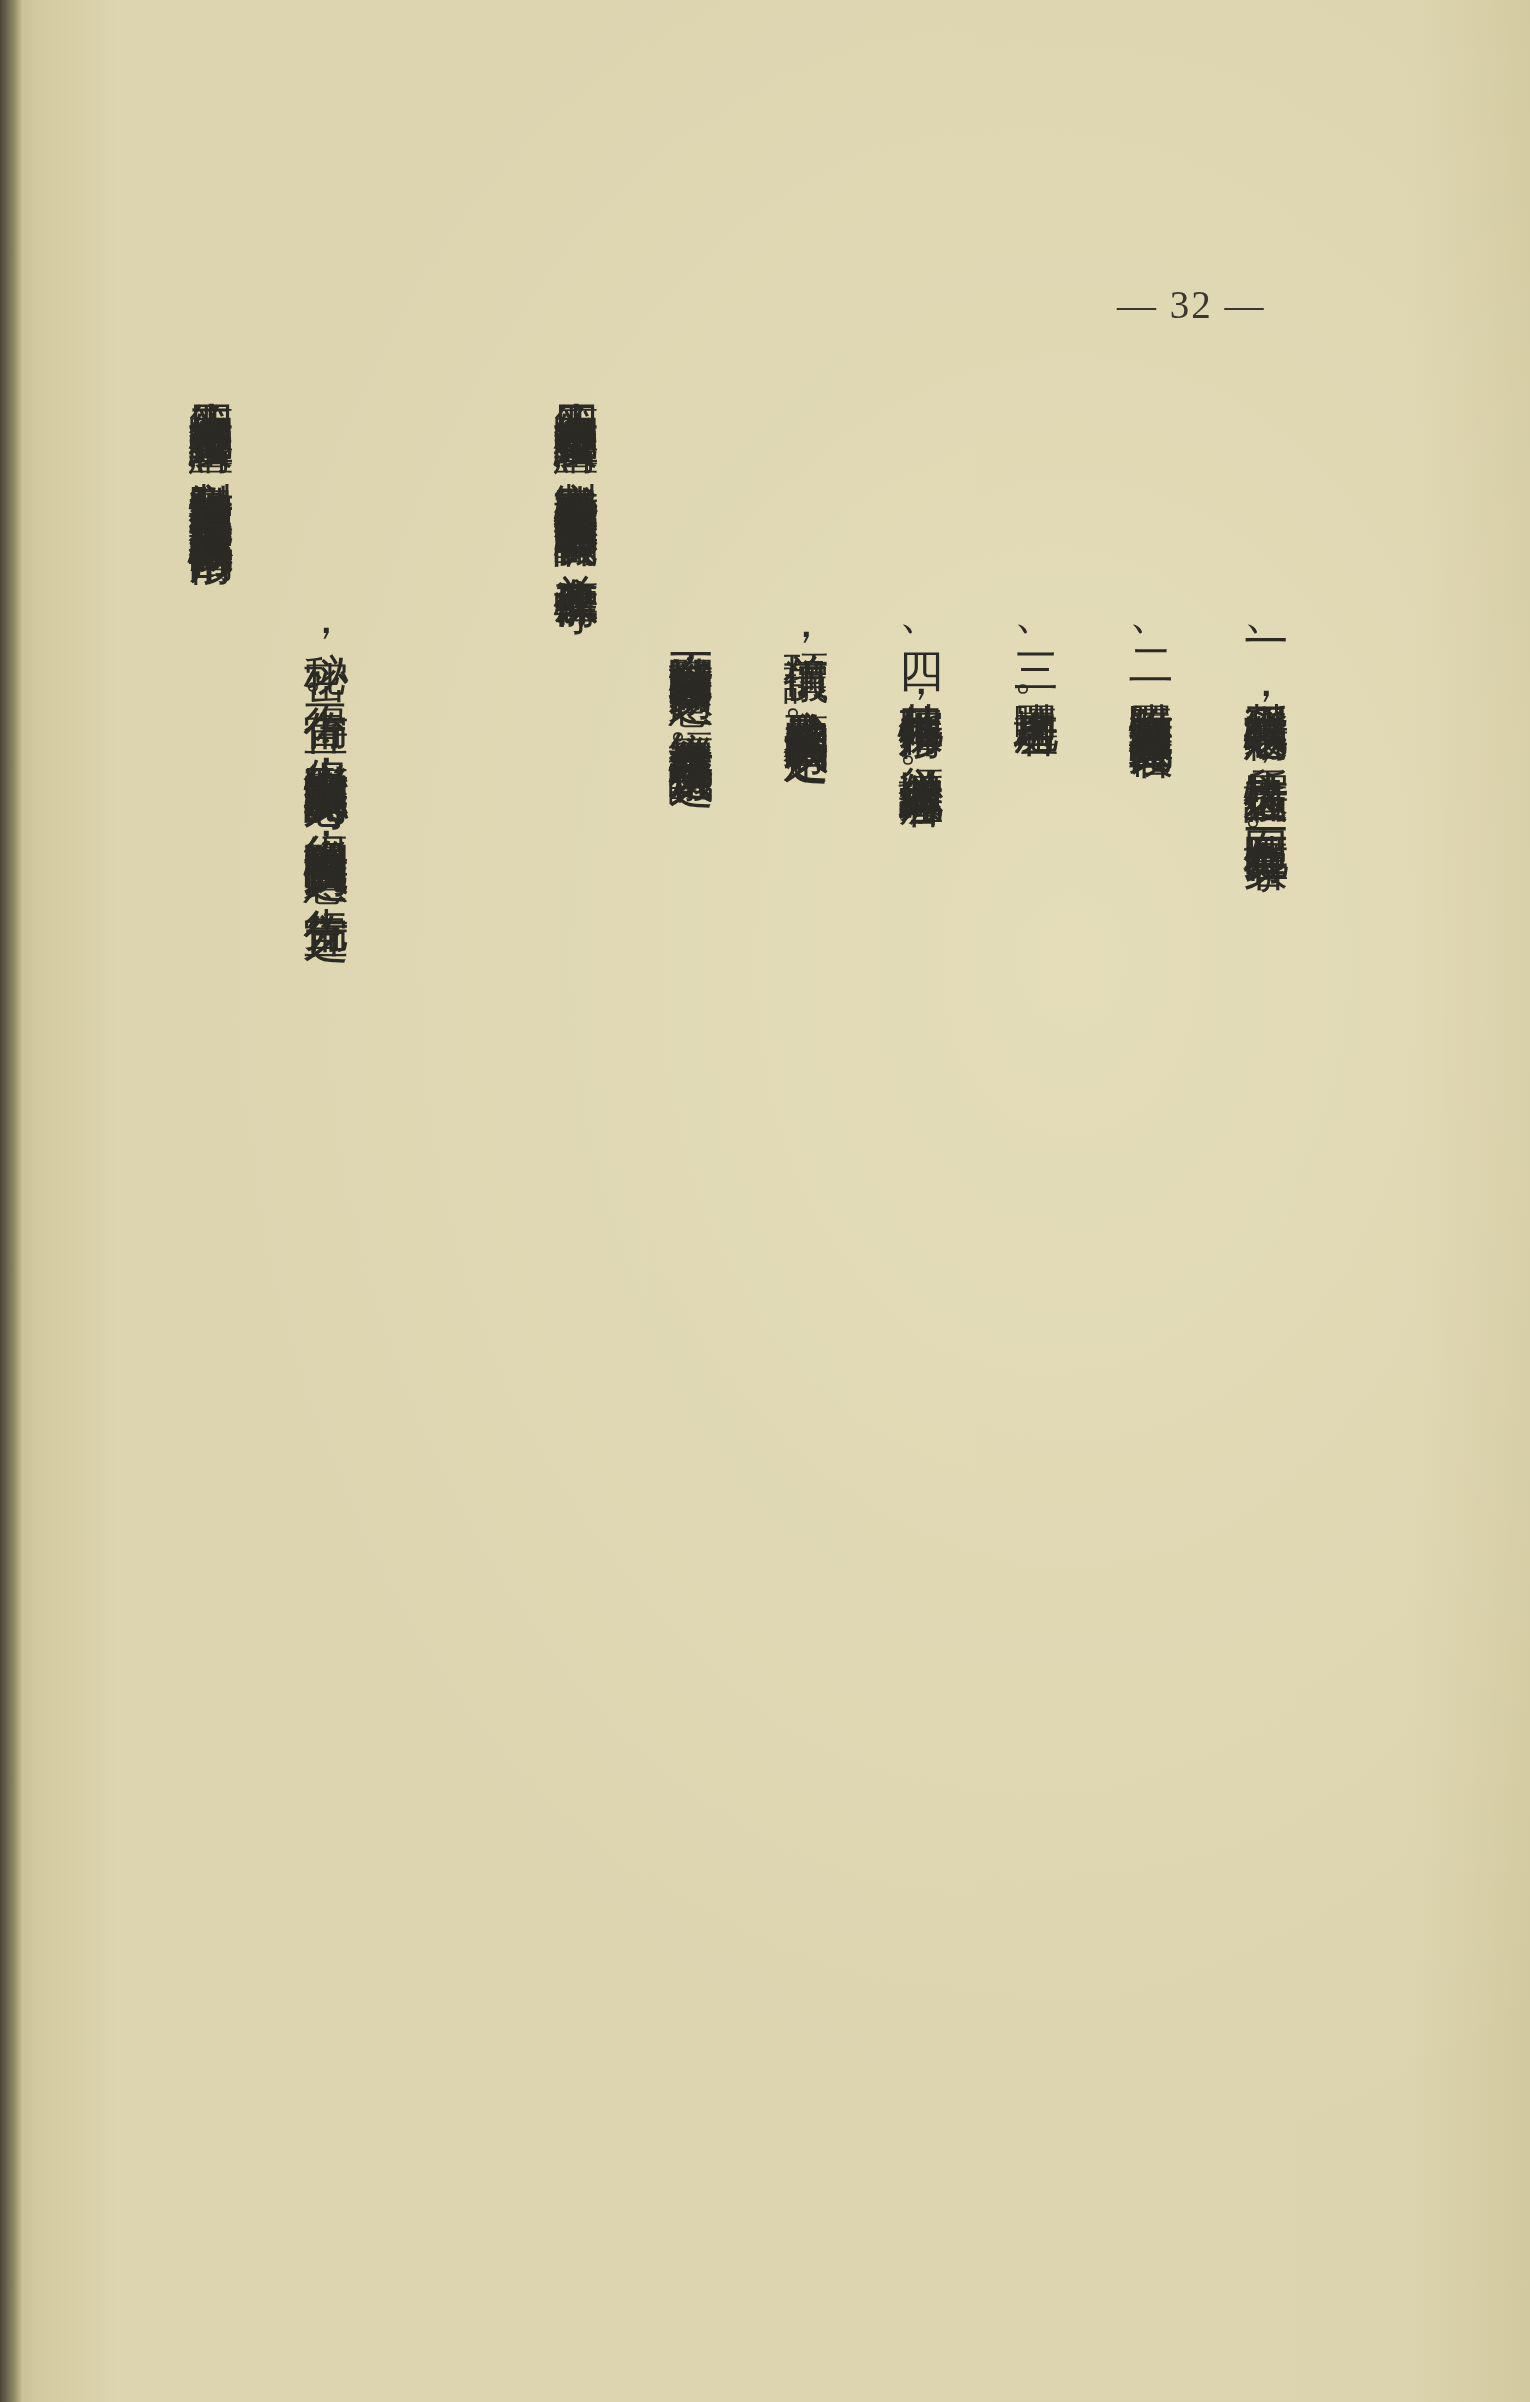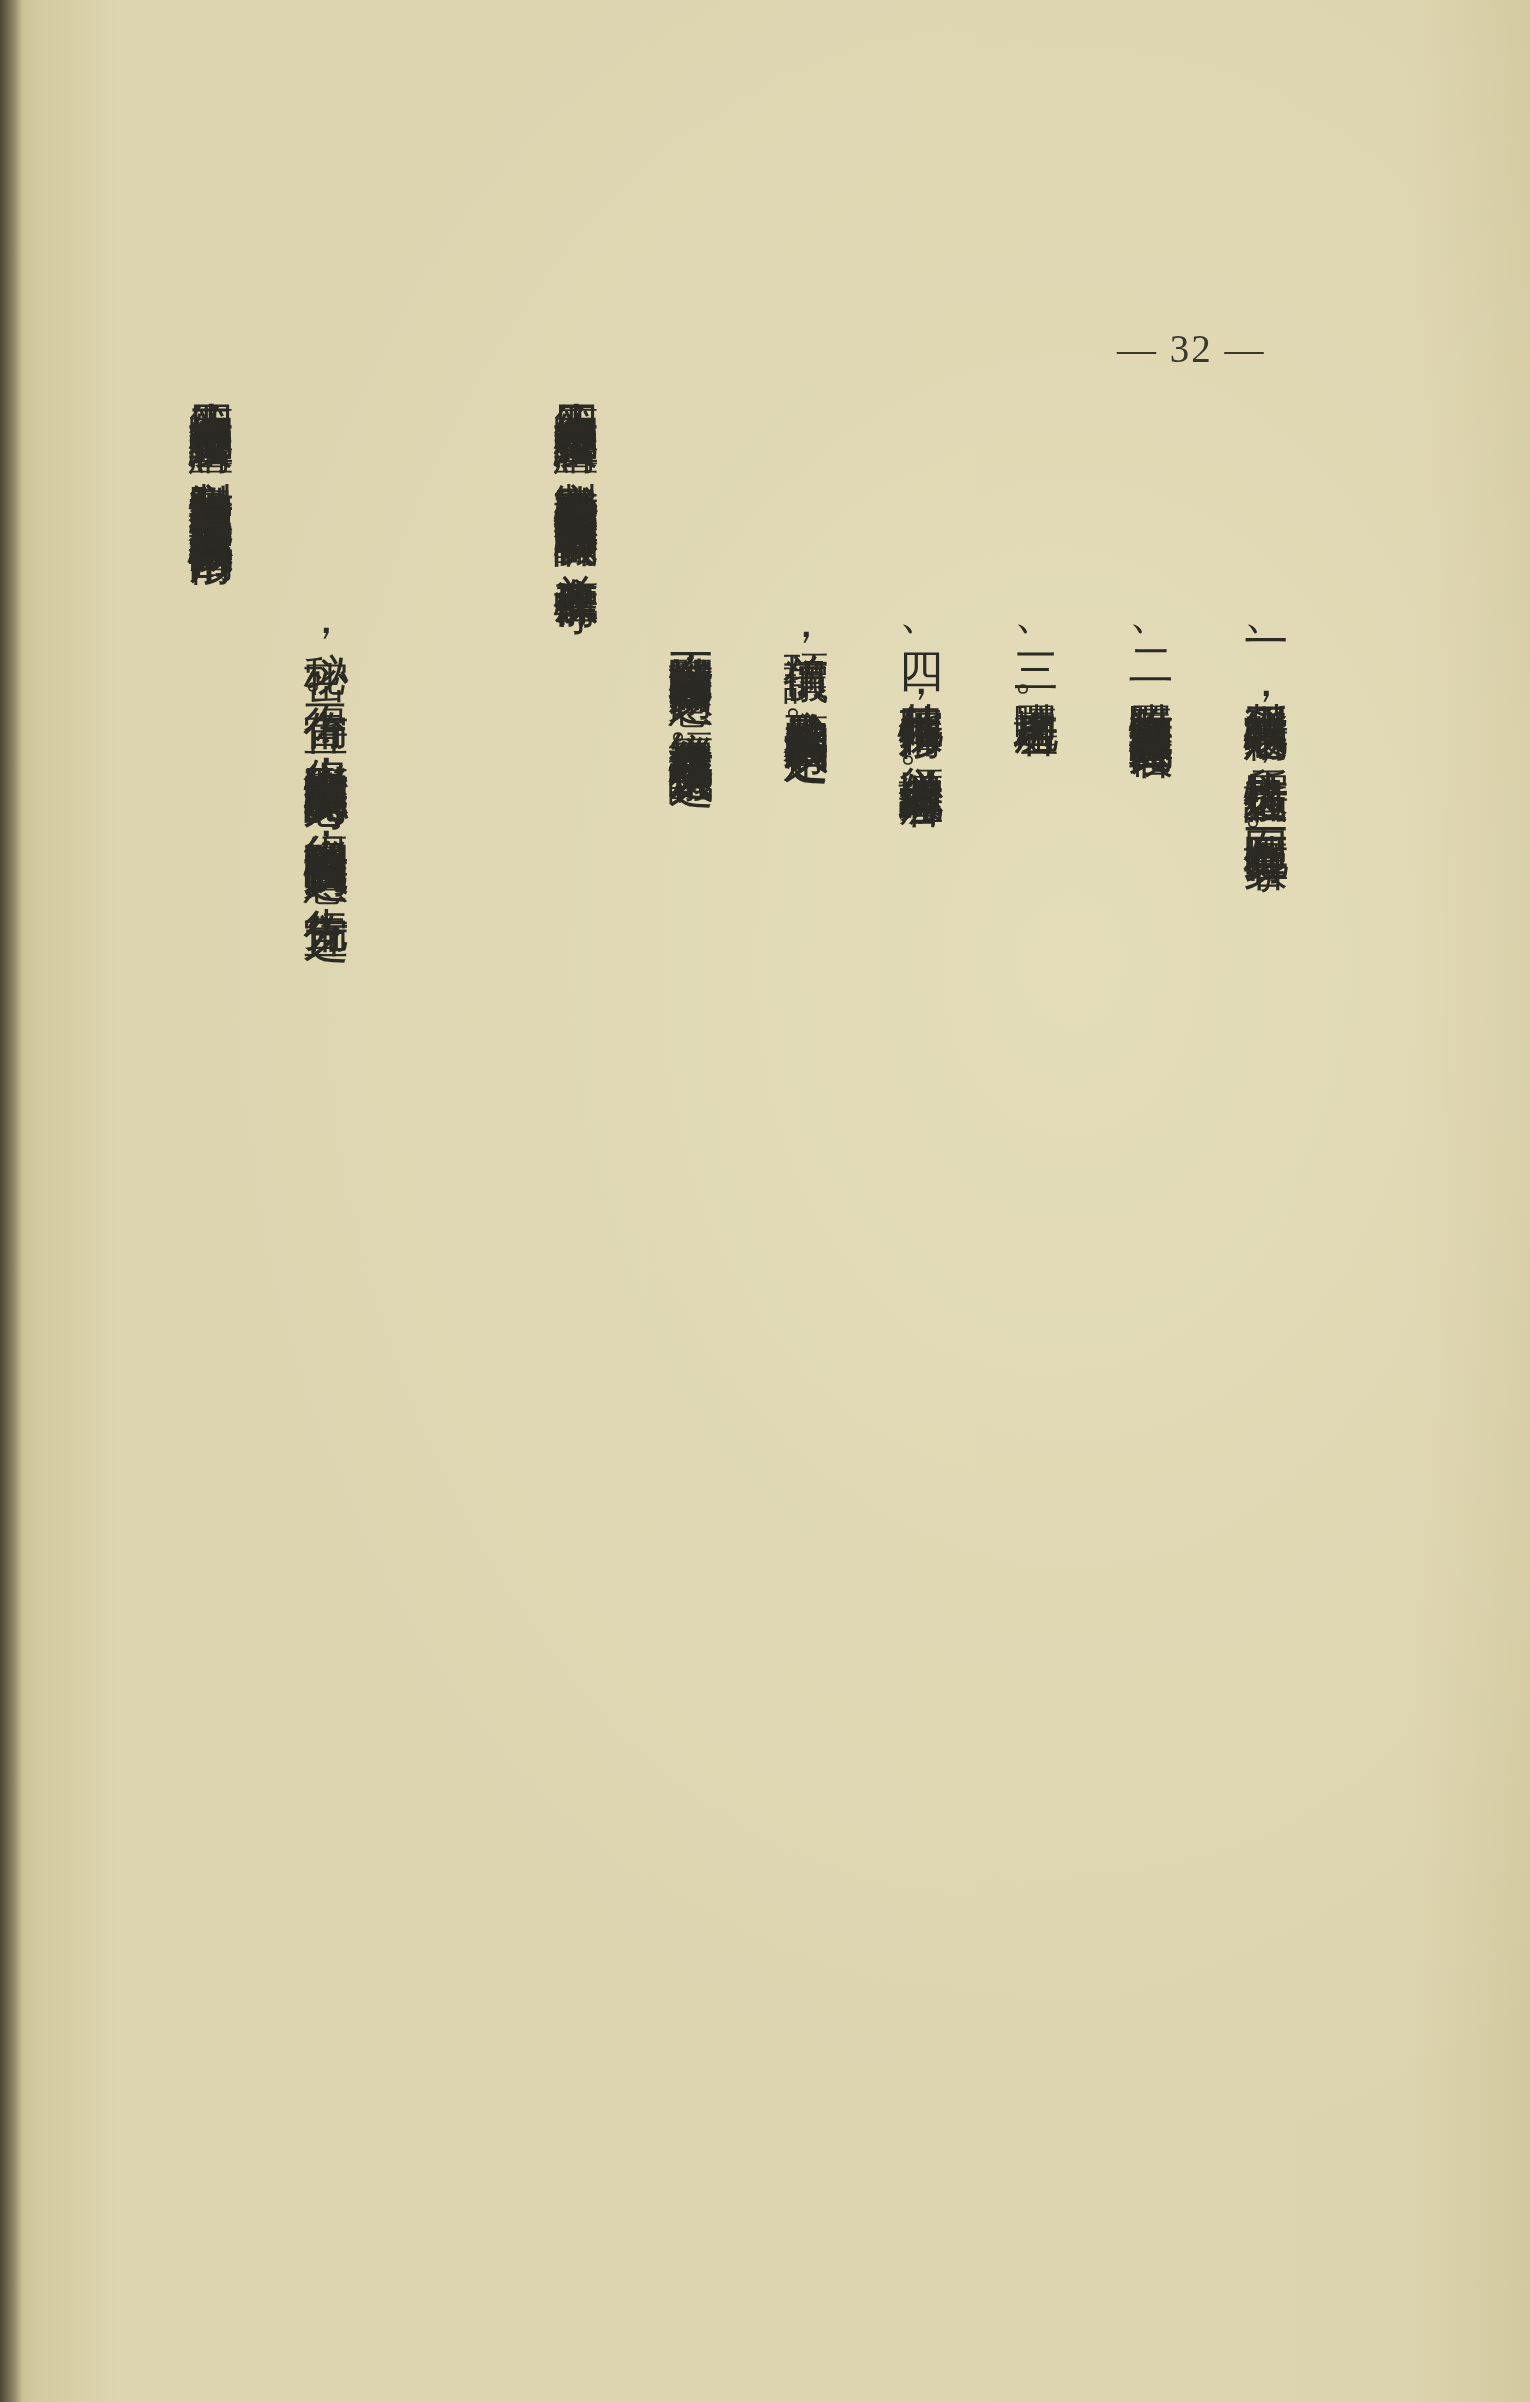--- a/index.html
+++ b/index.html
@@ -17,21 +17,20 @@
         linear-gradient(90deg, #bfb58c 0px, #d3caa0 39px, #ddd5b0 118px, #dcd4ae 1411px, #d2c9a0 1530px);
     }
     .left-edge {
       position: absolute; left: 0; top: 0; width: 21.6px; height: 2402px;
       background: linear-gradient(90deg, #4a4536, #8c8462 60%, rgba(0,0,0,0));
     }
     .page-number {
       position: absolute; left: 1117px; top: 282px;
       font-family: "Liberation Serif", serif; font-size: 39px; color: #3a382e;
       letter-spacing: 2px;
-      margin-top: 44px;
     }
     .columns {
       position: absolute; right: 206px; top: 368px;
       height: 1872px;
       writing-mode: vertical-rl;
       text-orientation: upright;
     }
     .col {
       display: block;
       font-size: 45px; line-height: 115px;

